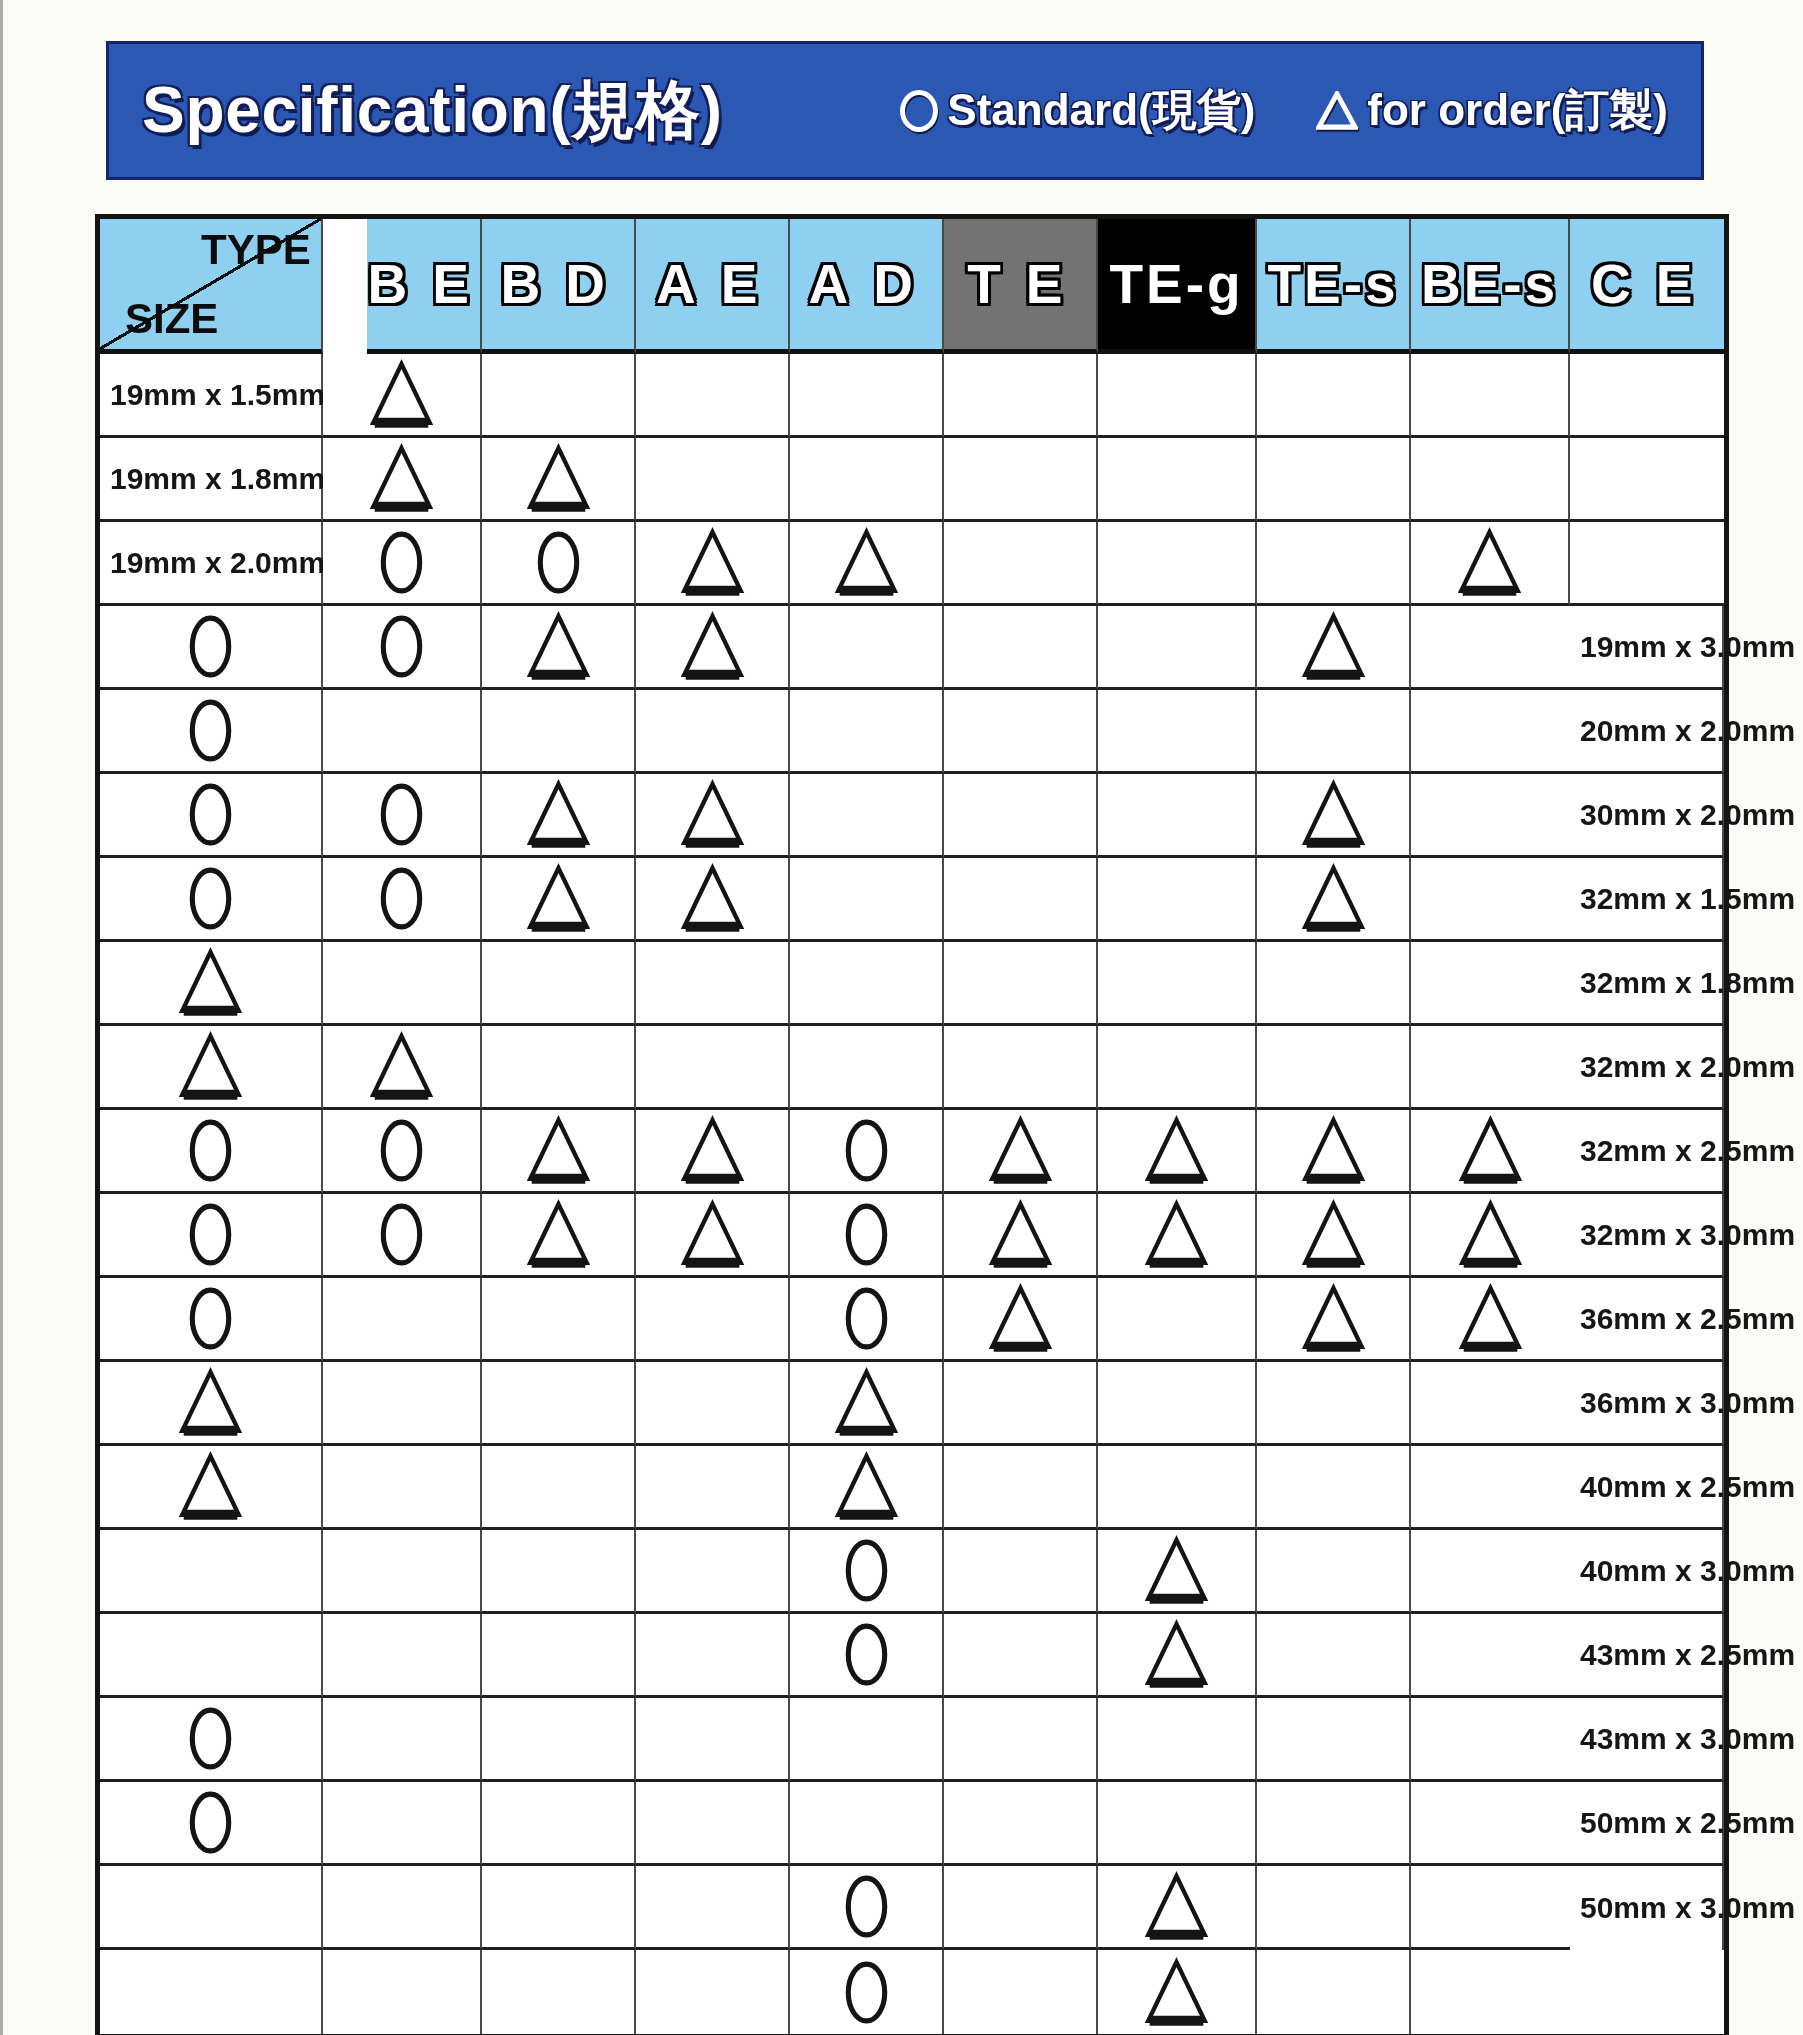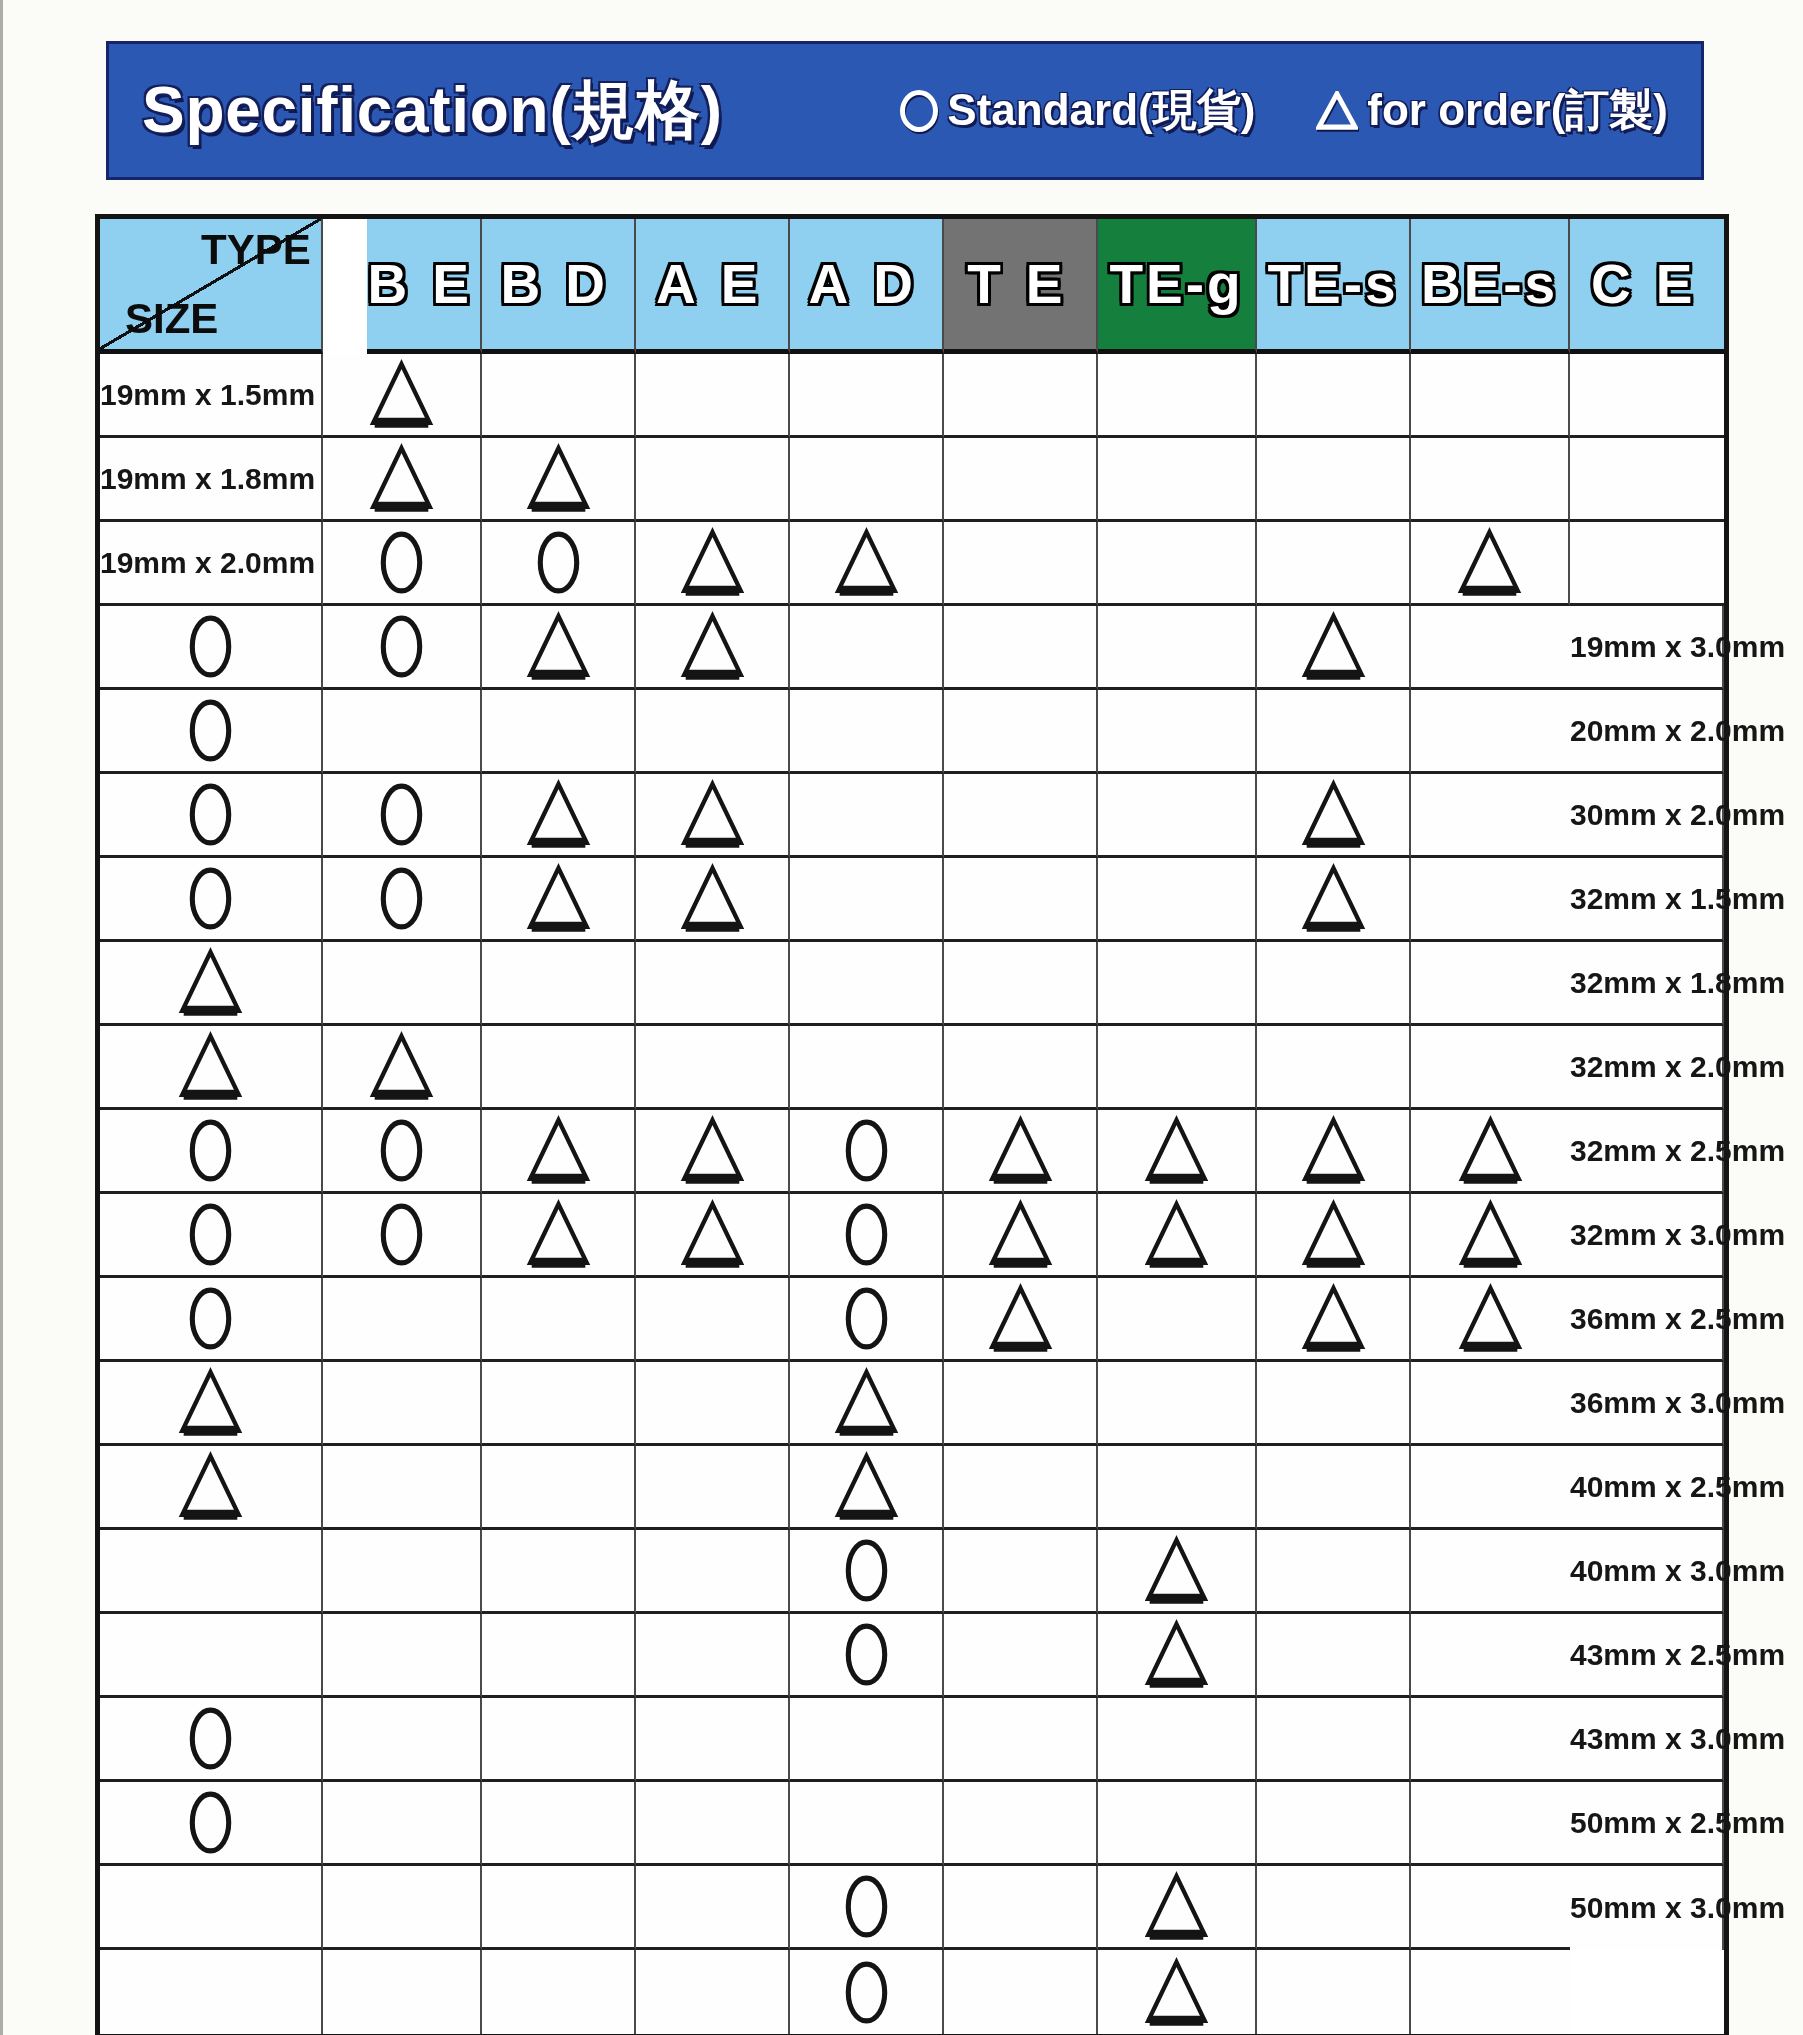--- a/index.html
+++ b/index.html
@@ -59,21 +59,21 @@
 
   .corner{
     background-color:#8fd0f0;position:relative;border-bottom:5.1px solid #101010;
     background-image:linear-gradient(to bottom right,transparent 49.2%,#111 49.2%,#111 50.6%,transparent 50.6%);
     padding-left:44px;
   }
   .corner .type{position:absolute;top:7.3px;right:10.2px;font-size:42px;font-weight:bold;color:#0c0c0c;}
   .corner .size{position:absolute;bottom:5.8px;left:25px;font-size:42px;font-weight:bold;color:#0c0c0c;}
 
   .label{
-    justify-content:flex-start;padding-left:0;
+    justify-content:flex-start;padding-left:10px;
     font-size:30px;font-weight:bold;color:#161616;white-space:nowrap;letter-spacing:0px;
   }
   .sym svg{display:block;}
 </style>
 </head>
 <body>
 
 <div class="scan-edge"></div>
 
 <div class="banner" style="background: rgb(43, 88, 178); border-color: rgb(22, 36, 107);">
@@ -106,21 +106,21 @@
     </div>
     <div class="cell head wide" style="background-color: rgb(143, 208, 240);">
       <span>AE</span>
     </div>
     <div class="cell head wide" style="background-color: rgb(143, 208, 240);">
       <span>AD</span>
     </div>
     <div class="cell head wide" style="background-color: #737373;">
       <span>TE</span>
     </div>
-    <div class="cell head" style="background-color: #15803d;">
+    <div class="cell head" style="background-color: #000000;">
       <span>TE-g</span>
     </div>
     <div class="cell head" style="background-color: rgb(143, 208, 240);">
       <span>TE-s</span>
     </div>
     <div class="cell head" style="background-color: rgb(143, 208, 240);">
       <span>BE-s</span>
     </div>
     <div class="cell head wide last-col" style="background-color: rgb(143, 208, 240);">
       <span>CE</span>

